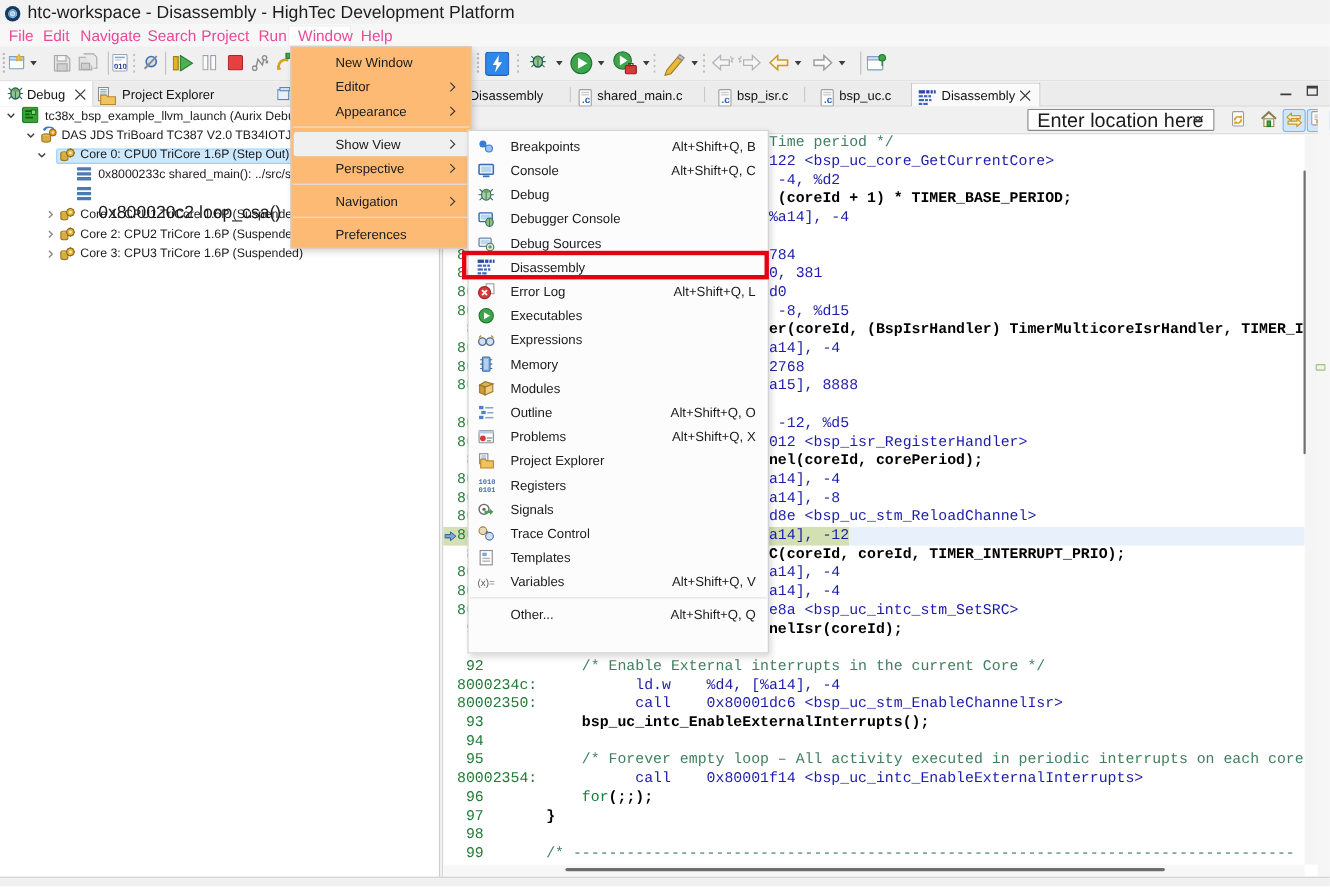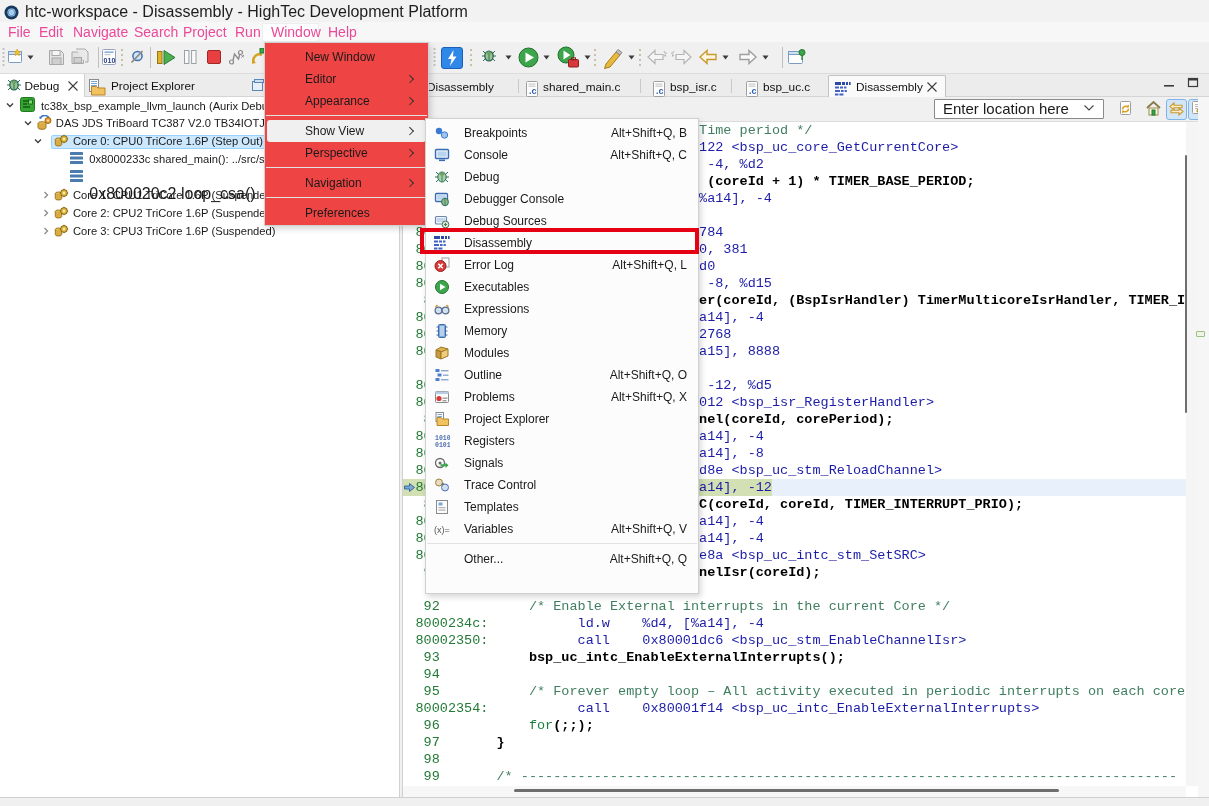--- a/index.html
+++ b/index.html
@@ -24,21 +24,21 @@
 i.g{color:#227a36} i.c{color:#3f7f5f} i.a{color:#1c1ca8} i.s{color:#000;font-weight:bold} i.k{color:#15803d;font-weight:normal}
 #hlgreen{position:absolute;left:403px;top:479px;width:369px;height:17px;background:#d2e0b4}
 #hlblue{position:absolute;left:772px;top:479px;width:414px;height:17px;background:#e8f1fb}
 #vtrack{position:absolute;left:1186px;top:122px;width:12px;height:664px;background:#f5f5f5}
 #vthumb{position:absolute;left:1184.5px;top:155px;width:2.5px;height:258px;background:#6e6e6e;border-radius:2px}
 #overview{position:absolute;left:1198px;top:97px;width:11px;height:700px;background:#f6f6f6}
 #ovmark{position:absolute;left:1196px;top:331px;width:9px;height:5.5px;background:#eef5e7;border:1px solid #9ec183;border-radius:1px}
 #hscroll{position:absolute;left:403px;top:786px;width:783px;height:11px;background:#f7f7f7}
 #hthumb{position:absolute;left:514px;top:788.5px;width:545px;height:3px;background:#6e6e6e;border-radius:2px}
 #footer{position:absolute;left:0;top:797px;width:1209px;height:9px;background:#f0f0f0;border-top:1px solid #d0d0d0}
-#wmenu{position:absolute;left:264px;top:42px;width:165px;height:184px;background:#ef4444;border:1px solid #d0d0d0;box-shadow:2px 3px 6px rgba(0,0,0,0.16);padding-top:3px;z-index:50}
+#wmenu{position:absolute;left:264px;top:42px;width:165px;height:184px;background:#fdba74;border:1px solid #d0d0d0;box-shadow:2px 3px 6px rgba(0,0,0,0.16);padding-top:3px;z-index:50}
 .wmi{position:relative;height:22px;line-height:22px;font-size:12px;color:#1a1a1a;padding-left:38px;margin:0 2px}
 .wmi.hl{background:#f0f0f0;border-radius:3px}
 .war{position:absolute;right:14px;top:8px;width:5.5px;height:5.5px;border-top:1.3px solid #333;border-right:1.3px solid #333;transform:rotate(45deg)}
 #smenu{position:absolute;left:425px;top:117.5px;width:274px;height:476px;background:#fcfcfc;border:1px solid #d0d0d0;box-shadow:2px 3px 6px rgba(0,0,0,0.16);padding-top:3px;z-index:51}
 .mi{position:relative;height:22px;font-size:12px;color:#1a1a1a}
 .mic{position:absolute;left:8px;top:3px}
 .ml{position:absolute;left:38px;top:0;height:22px;line-height:22px;white-space:nowrap}
 .sc{position:absolute;right:11px;top:0;height:22px;line-height:22px;font-size:12px;color:#1a1a1a}
 .msep{height:4px;border-bottom:1px solid #e2e2e2;margin:0 1px 4px 1px}
 #redbox{position:absolute;left:420px;top:227.5px;width:279px;height:26px;border:4.5px solid #e60014;z-index:60}
@@ -434,21 +434,21 @@
     </svg>
     <svg style="position:absolute;left:1162px;top:76px" width="14" height="13" viewBox="0 0 14 13">
       <rect x="2" y="9" width="10" height="1.6" fill="#3c3c3c"></rect>
     </svg>
     <svg style="position:absolute;left:1186px;top:76px" width="14" height="13" viewBox="0 0 14 13">
       <rect x="2.5" y="2.5" width="9" height="8" fill="none" stroke="#3c3c3c" stroke-width="1.2"></rect>
       <rect x="2.5" y="2.5" width="9" height="2" fill="#3c3c3c"></rect>
     </svg>
 <div class="abs" id="locbar"></div>
 <div style="position:absolute;left:934px;top:99px;width:170px;height:20px;background:#fff;border:1px solid #8a8a8a;border-radius:1px"></div>
-    <div style="position:absolute;left:943px;top:101px;height:16px;line-height:16px;font-size:15px;color:#1a1a1a">Enter location here</div>
+    <div style="position:absolute;left:943px;top:101px;height:16px;line-height:16px;font-size:18px;color:#1a1a1a">Enter location here</div>
     <svg style="position:absolute;left:1083px;top:104px" width="12" height="8" viewBox="0 0 12 8">
       <path d="M1.5 1.5 L6 6 L10.5 1.5" fill="none" stroke="#4a4a4a" stroke-width="1.2"></path>
     </svg>
     <svg style="position:absolute;left:1117px;top:100px" width="17" height="17" viewBox="0 0 17 17">
       <rect x="3.5" y="1.5" width="10" height="13" rx="1" fill="#fdfdfd" stroke="#9e9e9e"></rect>
       <path d="M5.5 9.5 a3.2 3.2 0 0 1 5.6-2.2" fill="none" stroke="#d7a121" stroke-width="1.5"></path>
       <path d="M11.8 4.6 l0.2 3 -2.8-1 z" fill="#d7a121"></path>
       <path d="M11.5 8.5 a3.2 3.2 0 0 1 -5.6 2.2" fill="none" stroke="#d7a121" stroke-width="1.5"></path>
       <path d="M5.2 13.4 l-0.2-3 2.8 1 z" fill="#d7a121"></path>
     </svg>

